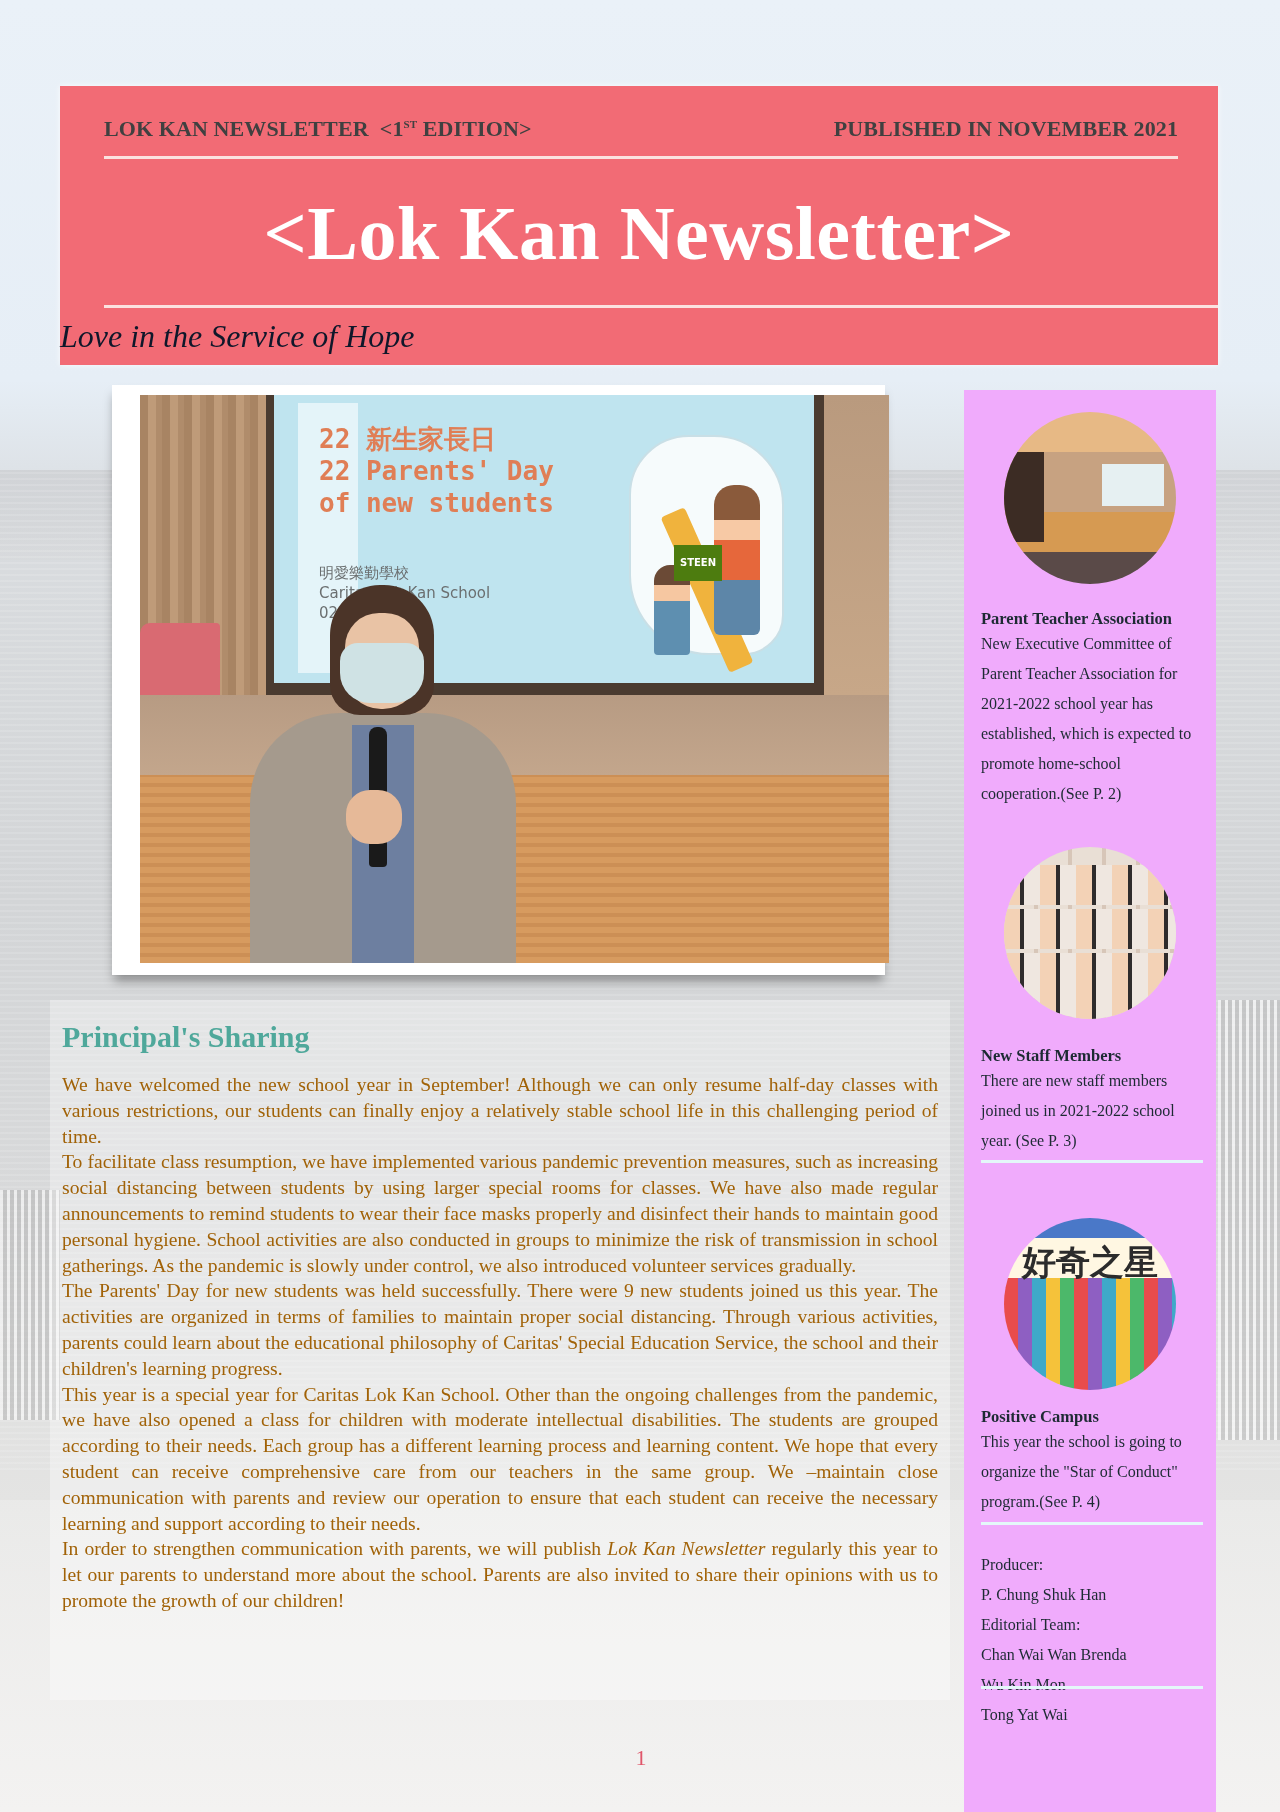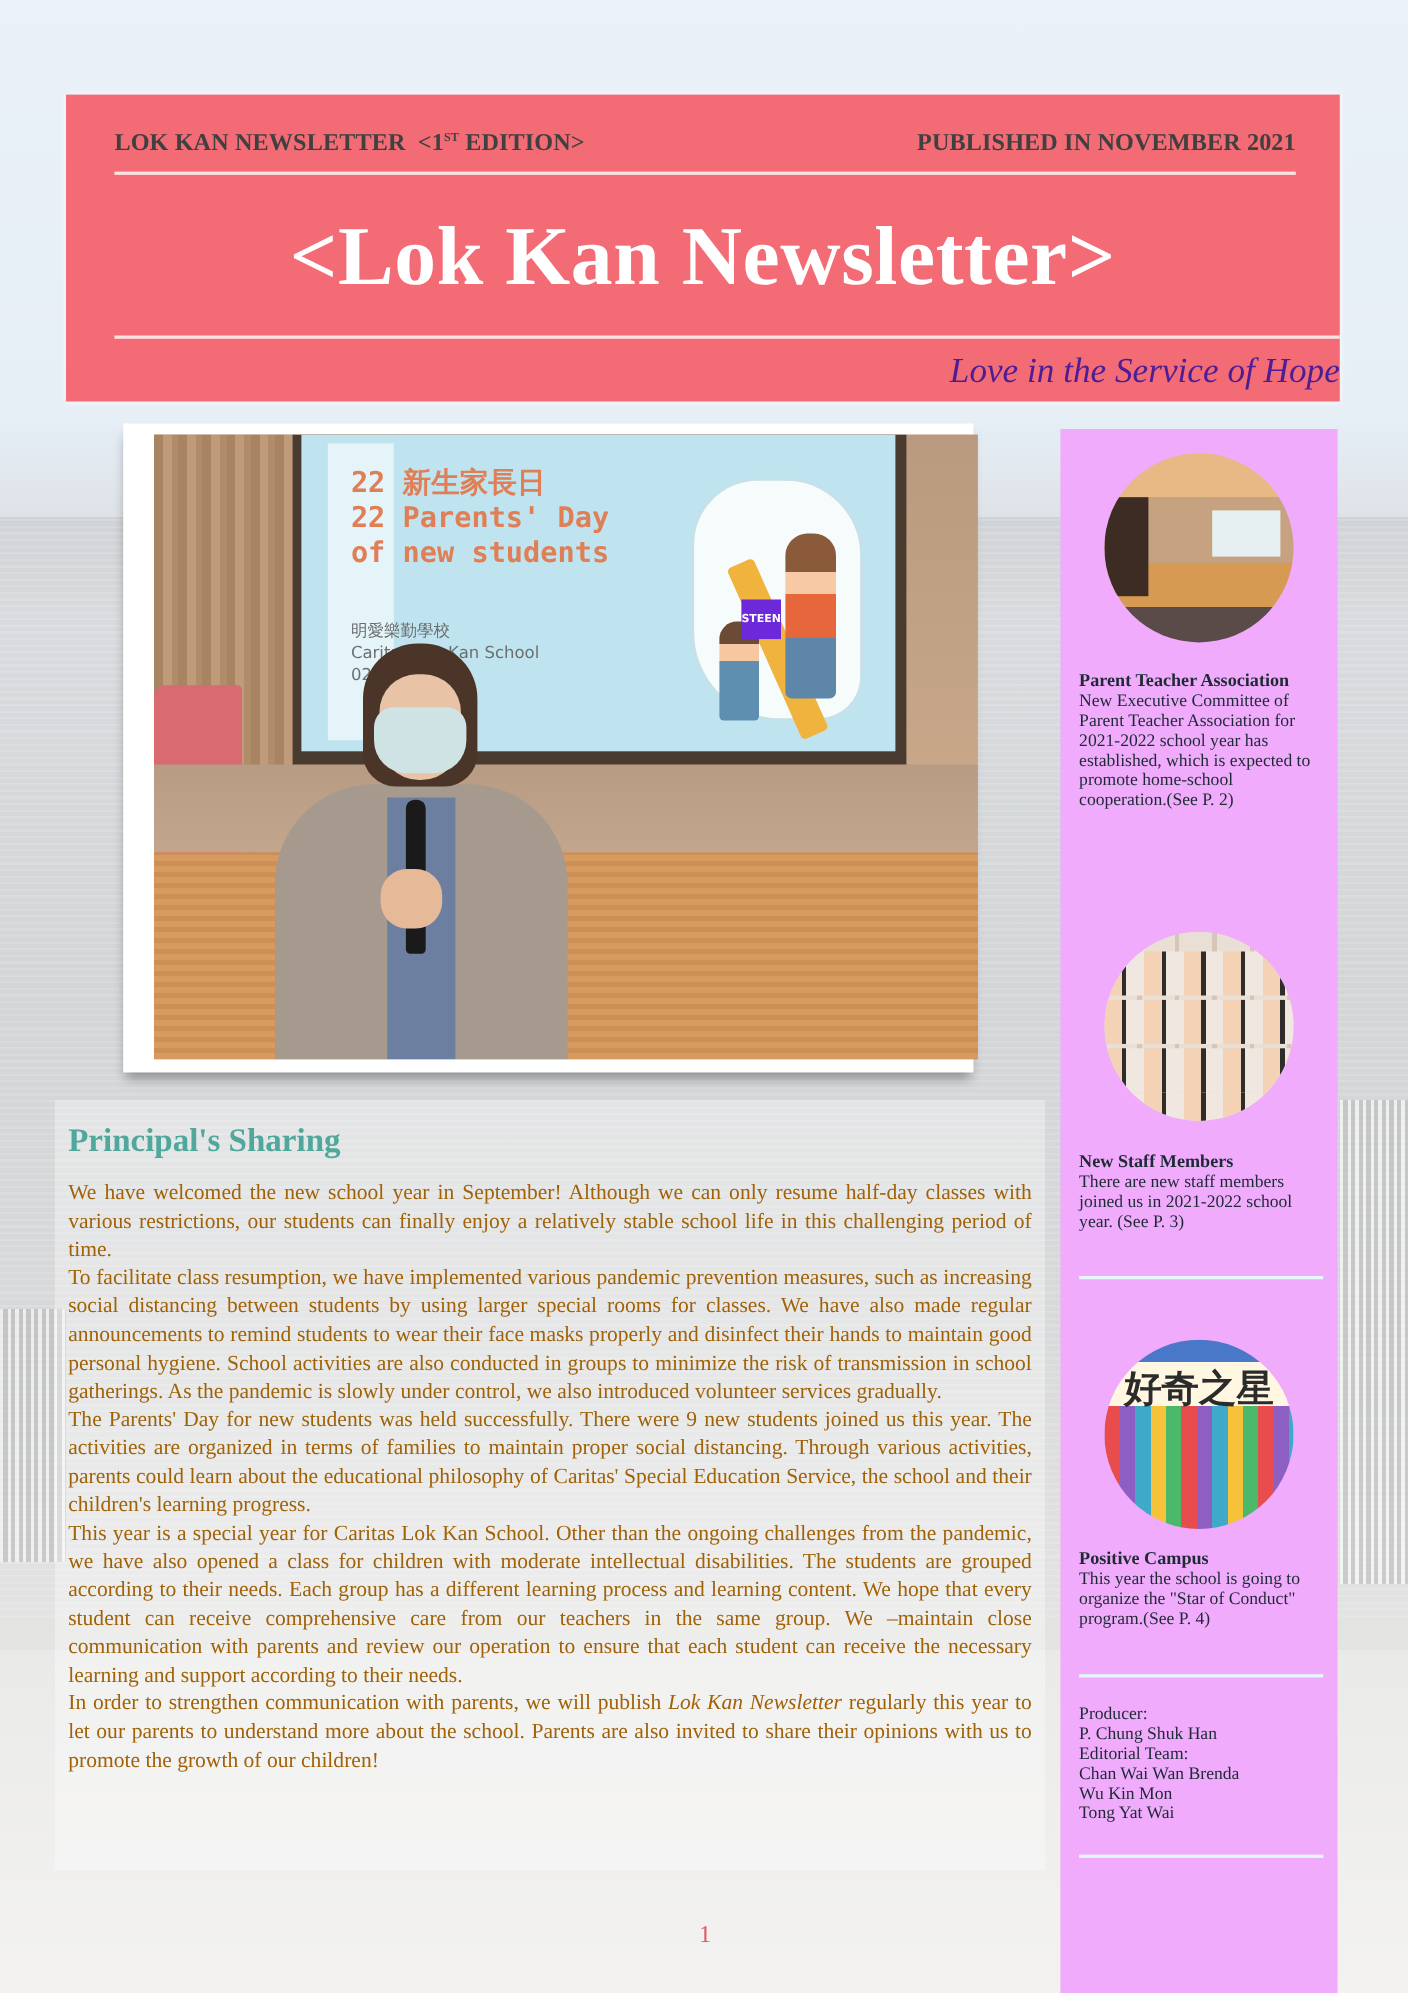--- a/index.html
+++ b/index.html
@@ -54,22 +54,22 @@
     position: absolute; left: 44px; right: 40px; height: 3px; background: #fbe2e0;
   }
   .rule-top { top: 70px; }
   .rule-bottom { top: 219px; right: 0; }
   .header-title {
     position: absolute; left: 0; right: 0; top: 102px; text-align: center;
     color: #ffffff; font-weight: bold; font-size: 76px; line-height: 90px;
     letter-spacing: 0.5px;
   }
   .header-tagline {
-    position: absolute; left: 0; right: 0; top: 230px; text-align: right;
-    color: #4c1d95; font-style: italic; font-size: 32px; line-height: 40px;
+    position: absolute; left: 0; right: 0; top: 230px; text-align: left;
+    color: #0f172a; font-style: italic; font-size: 32px; line-height: 40px;
   }
 
   
   .photo-frame {
     position: absolute; left: 112px; top: 385px; width: 773px; height: 590px;
     background: #ffffff; padding: 10px 12px 12px 28px;
     box-shadow: 0 8px 10px -2px rgba(0,0,0,0.35);
   }
   .photo {
     position: relative; width: 749px; height: 568px; overflow: hidden;
@@ -117,22 +117,22 @@
     position: absolute; left: 440px; top: 90px; width: 46px; height: 150px;
     background: linear-gradient(180deg, #8a5a3b 0 35px, #f7c9a5 35px 55px, #e6673b 55px 95px, #5d86a8 95px 150px);
     border-radius: 20px 20px 6px 6px;
   }
   .kid {
     position: absolute; left: 380px; top: 170px; width: 36px; height: 90px;
     background: linear-gradient(180deg, #6b4a36 0 20px, #f6c7a1 20px 36px, #5e8fb0 36px 90px);
     border-radius: 16px 16px 4px 4px;
   }
   .puzzle {
-    position: absolute; left: 400px; top: 150px; width: 36px; height: 36px;
-    background: #6d28d9; color: #fff; font-family: "DejaVu Sans", sans-serif;
+    position: absolute; left: 400px; top: 150px; width: 48px; height: 36px;
+    background: #4d7c0f; color: #fff; font-family: "DejaVu Sans", sans-serif;
     font-size: 10px; font-weight: bold; text-align: center; line-height: 36px;
   }
   .stage-wall {
     position: absolute; left: 0; top: 300px; width: 749px; height: 80px;
     background: linear-gradient(180deg, #b79b83, #c3a68c);
   }
   .stage-floor {
     position: absolute; left: 0; top: 380px; width: 749px; height: 188px;
     background: repeating-linear-gradient(0deg, #d79b5f 0 6px, #cc8f55 6px 10px);
   }
@@ -212,21 +212,21 @@
       repeating-linear-gradient(90deg, #e94c4c 0 14px, #8e5fc2 14px 28px, #3fa9c9 28px 42px, #f5c23a 42px 56px, #4cb86a 56px 70px);
   }
   .circle-positive .cn-title {
     position: absolute; left: 0; right: 0; top: 22px; text-align: center;
     font-family: "DejaVu Sans", sans-serif; font-weight: bold; font-size: 34px; color: #2b2b2b;
   }
   .side-block {
     position: absolute; left: 17px; width: 222px; color: #1d2a33;
   }
   .side-title { font-weight: bold; font-size: 16.5px; line-height: 21px; }
-  .side-text { font-size: 16px; line-height: 18px; }
+  .side-text { font-size: 16px; line-height: 30px; }
   .side-rule {
     position: absolute; left: 17px; width: 222px; height: 3px; background: #e4f7f9;
   }
 
   .page-number {
     position: absolute; left: 631px; top: 1745px; width: 20px; text-align: center;
     color: #e0566a; font-size: 22px;
   }
 </style>
 </head>

